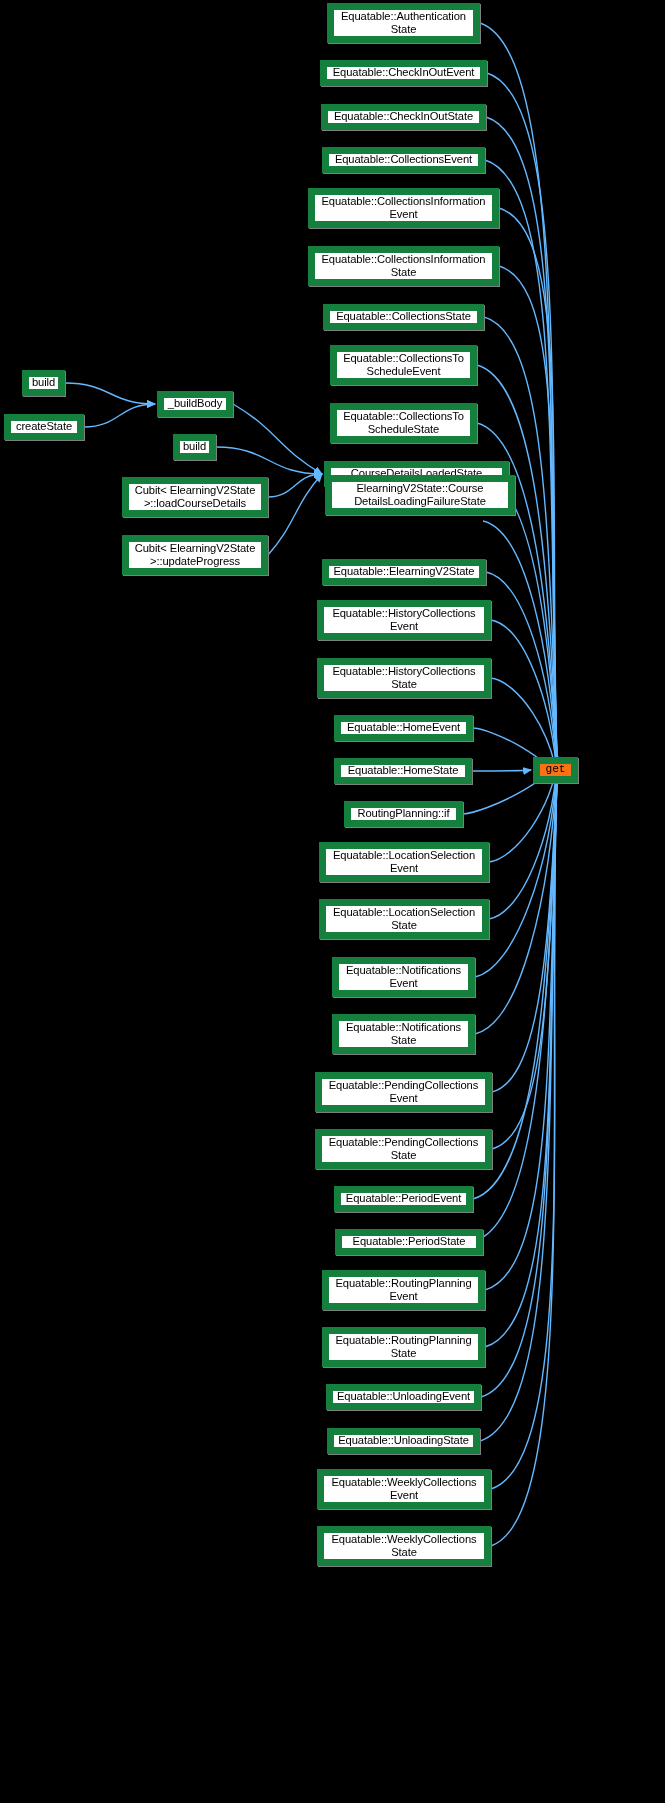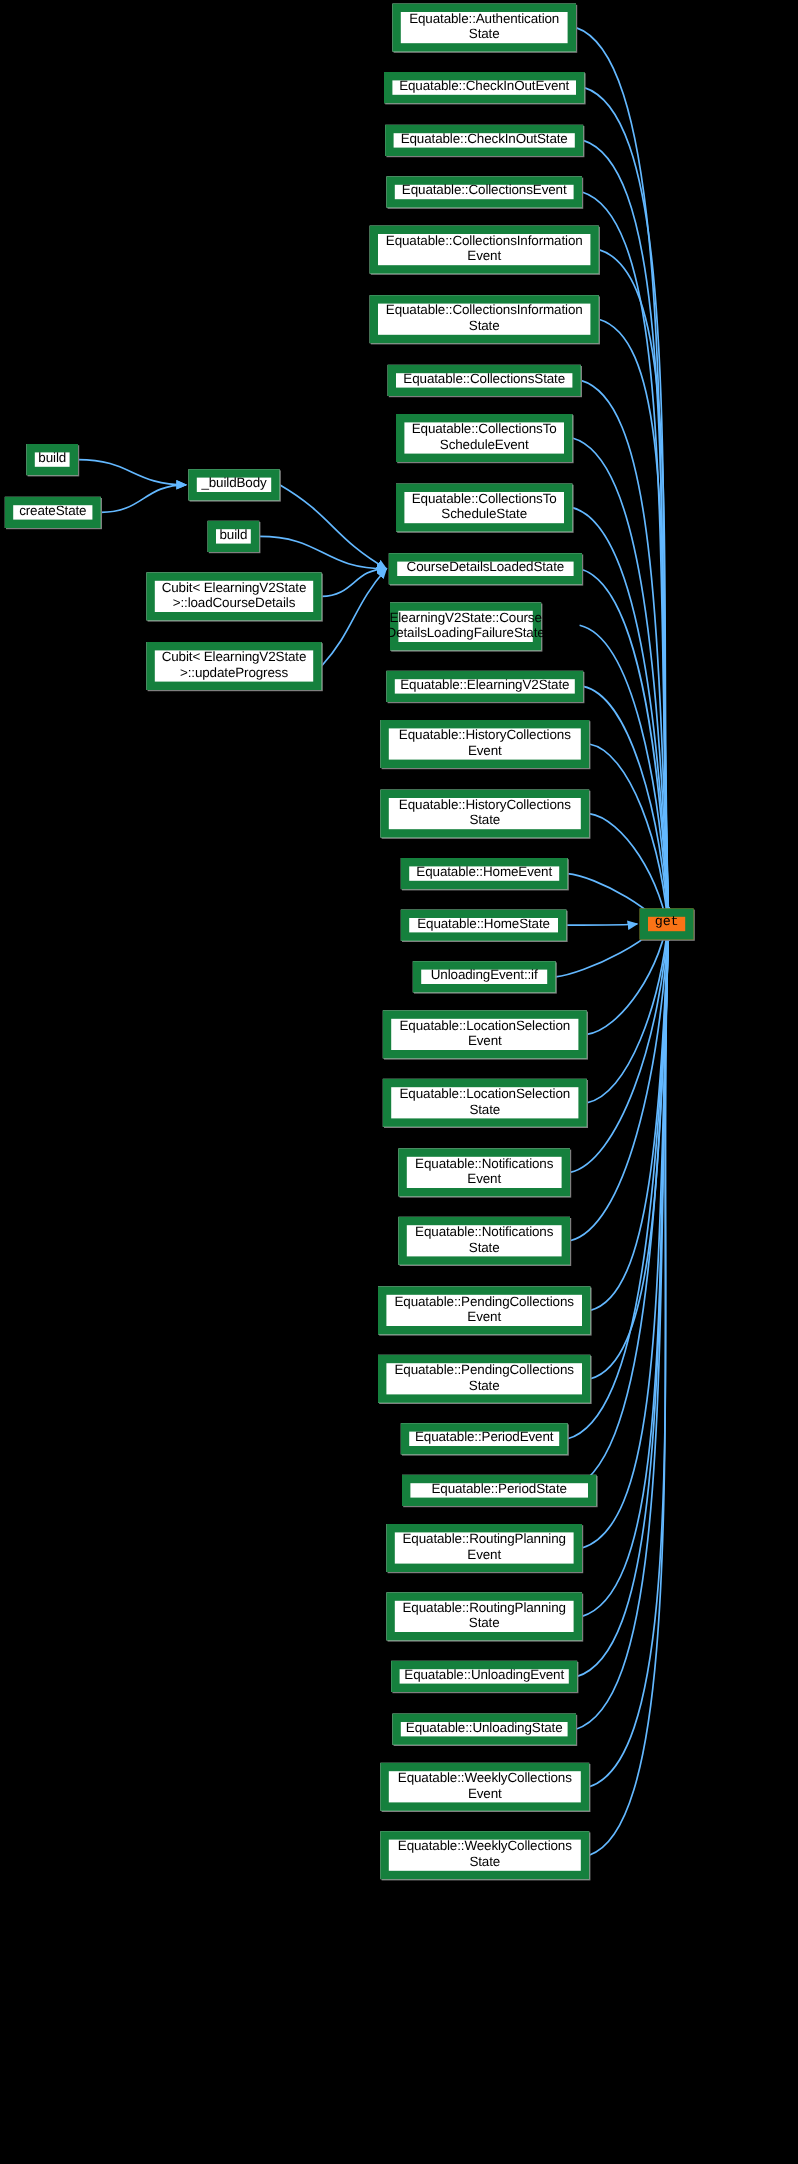--- a/index.html
+++ b/index.html
@@ -91,24 +91,24 @@
         <span>Equatable::CollectionsState</span>
       </div>
       <div class="node" style="left: 330px; top: 345px; width: 147px; height: 40px;">
         <span>Equatable::CollectionsTo
 ScheduleEvent</span>
       </div>
       <div class="node" style="left: 330px; top: 403px; width: 147px; height: 40px;">
         <span>Equatable::CollectionsTo
 ScheduleState</span>
       </div>
-      <div class="node" style="left: 324px; top: 461px; width: 161px; height: 26px;">
+      <div class="node" style="left: 324px; top: 461px; width: 185px; height: 26px;">
         <span>CourseDetailsLoadedState</span>
       </div>
-      <div class="node" style="left: 325px; top: 502px; width: 126px; height: 40px;">
+      <div class="node" style="left: 325px; top: 475px; width: 190px; height: 40px;">
         <span>ElearningV2State::Course
 DetailsLoadingFailureState</span>
       </div>
       <div class="node" style="left: 322px; top: 559px; width: 164px; height: 26px;">
         <span>Equatable::ElearningV2State</span>
       </div>
       <div class="node" style="left: 317px; top: 600px; width: 174px; height: 40px;">
         <span>Equatable::HistoryCollections
 Event</span>
       </div>
@@ -116,21 +116,21 @@
         <span>Equatable::HistoryCollections
 State</span>
       </div>
       <div class="node" style="left: 334px; top: 715px; width: 139px; height: 26px;">
         <span>Equatable::HomeEvent</span>
       </div>
       <div class="node" style="left: 334px; top: 758px; width: 138px; height: 26px;">
         <span>Equatable::HomeState</span>
       </div>
       <div class="node" style="left: 344px; top: 801px; width: 119px; height: 26px;">
-        <span>UnloadingEvent::if</span>
+        <span>RoutingPlanning::if</span>
       </div>
       <div class="node" style="left: 319px; top: 842px; width: 170px; height: 40px;">
         <span>Equatable::LocationSelection
 Event</span>
       </div>
       <div class="node" style="left: 319px; top: 899px; width: 170px; height: 40px;">
         <span>Equatable::LocationSelection
 State</span>
       </div>
       <div class="node" style="left: 332px; top: 957px; width: 143px; height: 40px;">
@@ -145,21 +145,21 @@
         <span>Equatable::PendingCollections
 Event</span>
       </div>
       <div class="node" style="left: 315px; top: 1129px; width: 177px; height: 40px;">
         <span>Equatable::PendingCollections
 State</span>
       </div>
       <div class="node" style="left: 334px; top: 1186px; width: 139px; height: 26px;">
         <span>Equatable::PeriodEvent</span>
       </div>
-      <div class="node" style="left: 335px; top: 1229px; width: 162px; height: 26px;">
+      <div class="node" style="left: 335px; top: 1229px; width: 148px; height: 26px;">
         <span>Equatable::PeriodState</span>
       </div>
       <div class="node" style="left: 322px; top: 1270px; width: 163px; height: 40px;">
         <span>Equatable::RoutingPlanning
 Event</span>
       </div>
       <div class="node" style="left: 322px; top: 1327px; width: 163px; height: 40px;">
         <span>Equatable::RoutingPlanning
 State</span>
       </div>

